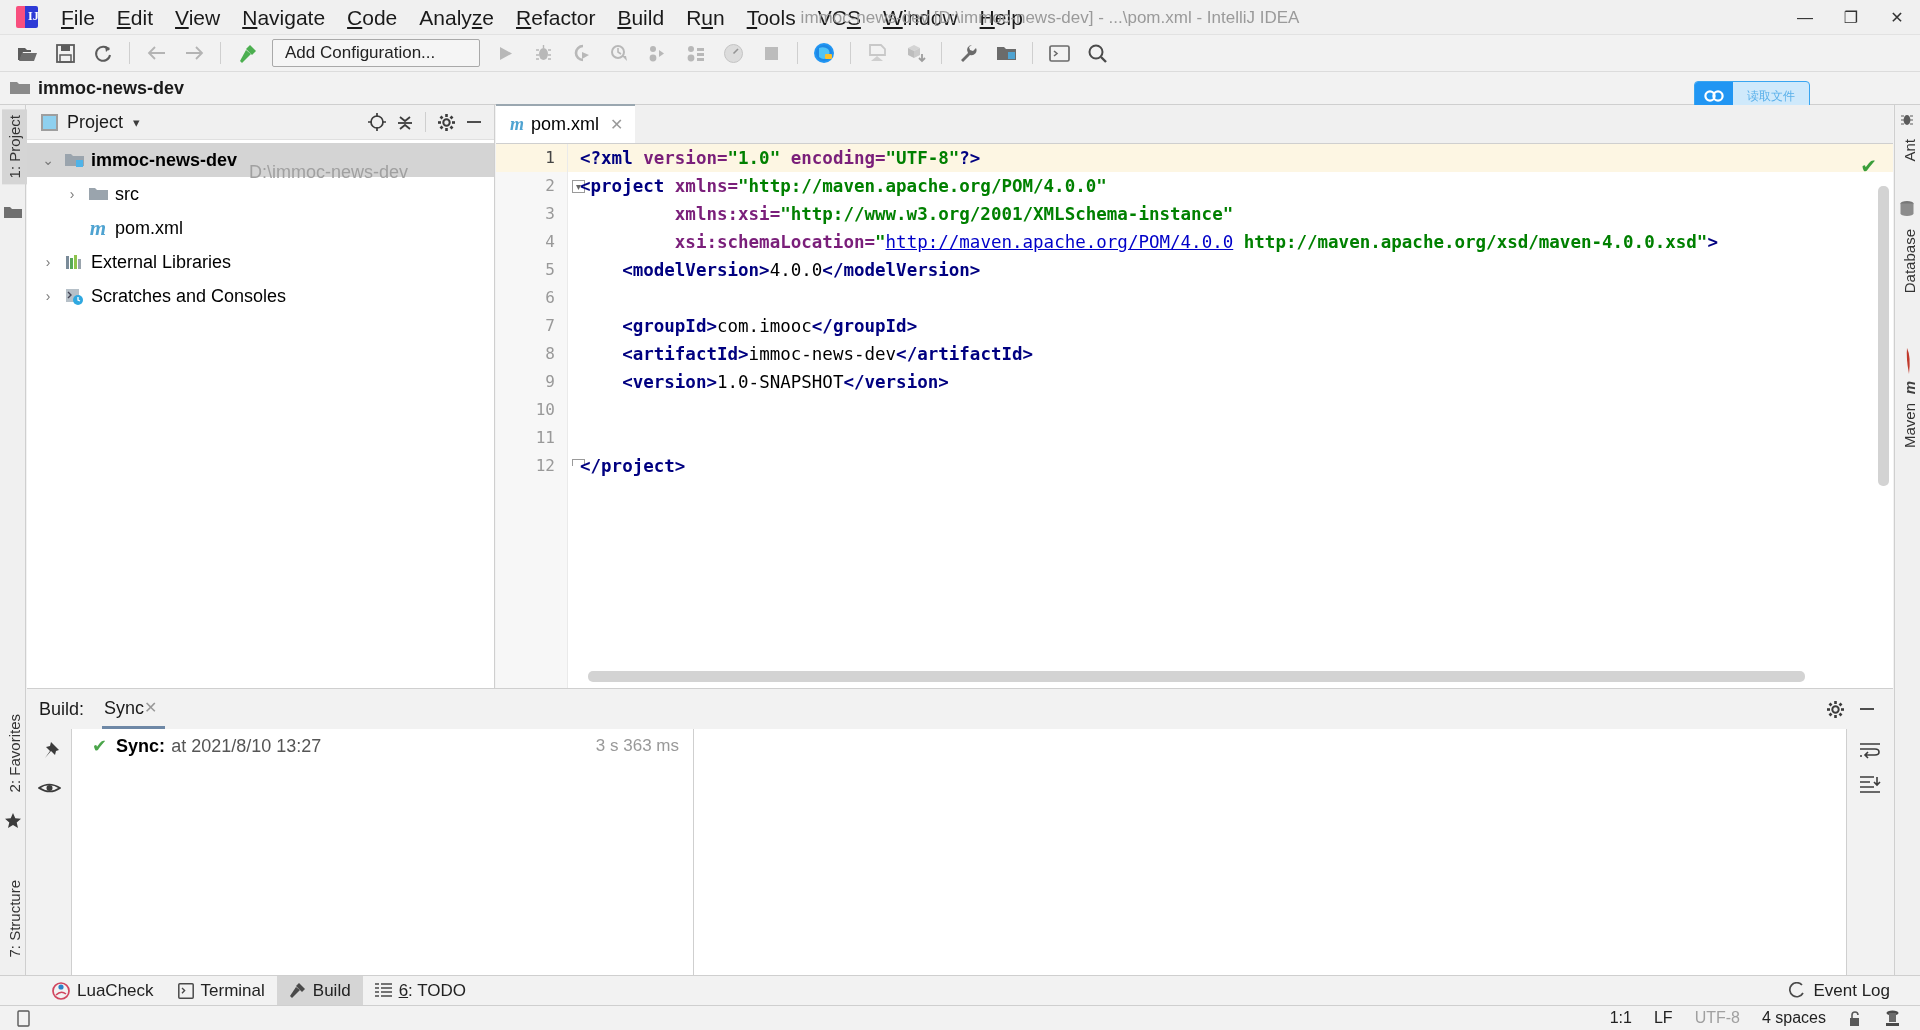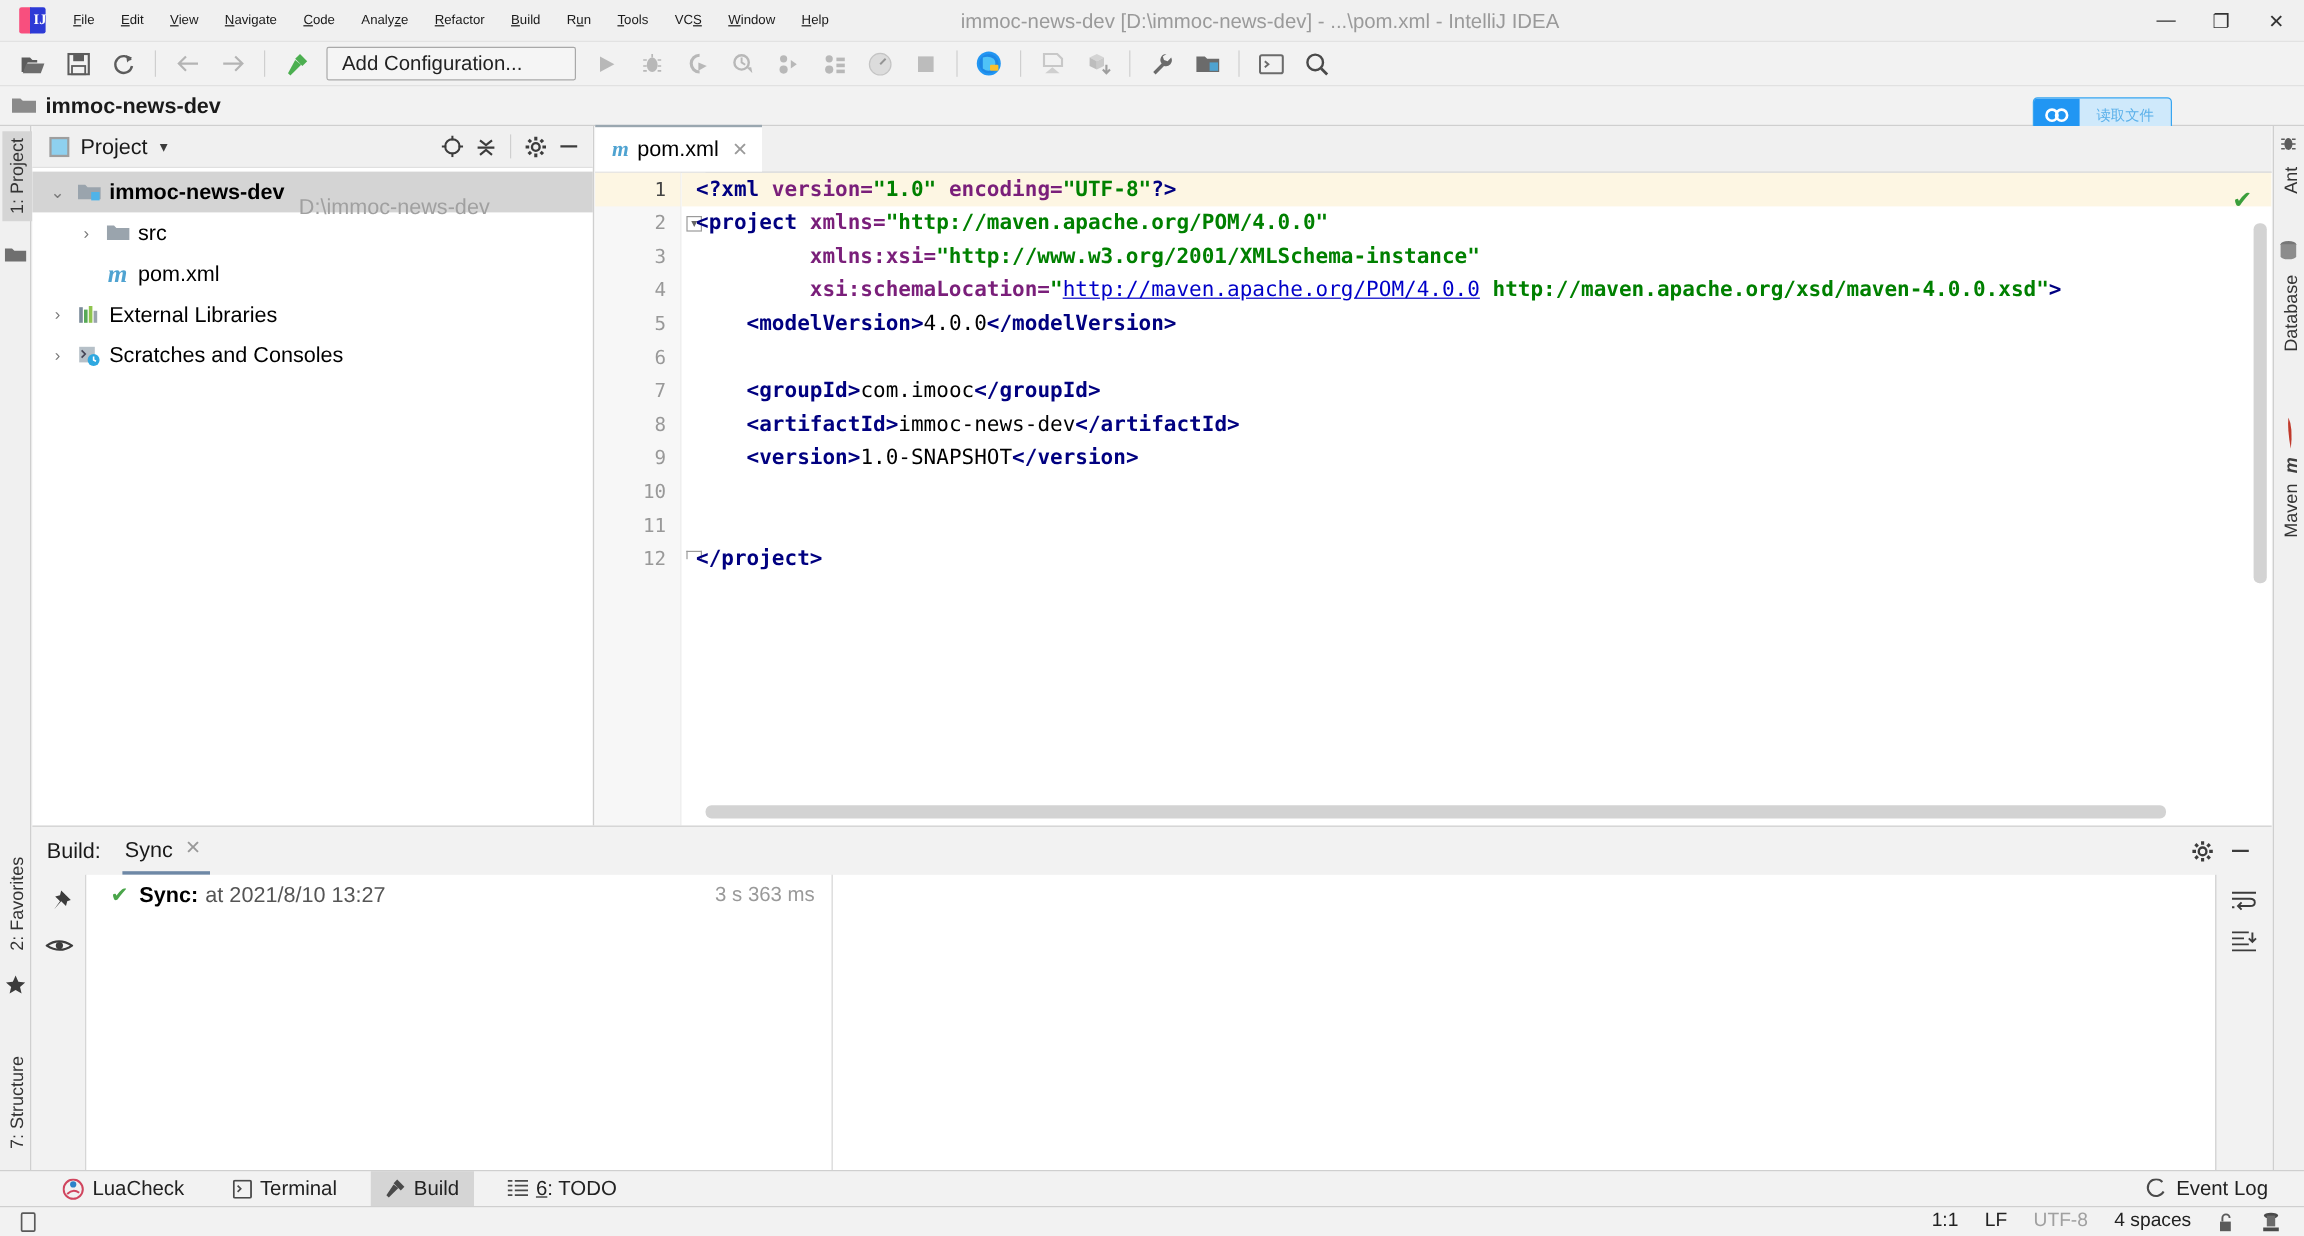--- a/index.html
+++ b/index.html
@@ -22,21 +22,21 @@
   .app-logo {
     width: 22px; height: 22px; margin-left: 16px; margin-right: 12px;
     position: relative; flex: none;
   }
   .app-logo .l1 { position:absolute; left:0; top:0; width:10px; height:22px; background:#f84f7e; border-radius:2px 0 0 2px;}
   .app-logo .l2 { position:absolute; left:9px; top:0; width:13px; height:22px; background:#2d3ad6; border-radius:0 2px 2px 0;}
   .app-logo .l3 { position:absolute; left:11px; top:4px; width:7px; height:13px; color:#fff; font-size:12px; font-weight:bold; font-family:"Liberation Serif",serif;}
 
   .menu { display: flex; align-items: center; height: 35px; }
   .menu-item {
-    padding: 0 11px; height: 35px; line-height: 35px; font-size: 11px;
+    padding: 0 11px; height: 35px; line-height: 35px; font-size: 21px;
     color: #1a1a1a; white-space: nowrap; cursor: default;
   }
   .menu-item u { text-decoration: underline; }
 
   .win-title {
     position: absolute; left: 0; right: 0; top: 0; height: 35px; line-height: 35px;
     text-align: center; color: #9a9a9a; font-size: 17px; pointer-events: none;
     padding-left: 180px;
   }
   .win-buttons { position: absolute; right: 0; top: 0; height: 35px; display: flex; }
@@ -181,21 +181,21 @@
 
   
   .build-panel {
     position: absolute; left: 27px; right: 27px; top: 688px; height: 290px;
     background: #f2f2f2; border-top: 1px solid #cfcfcf;
   }
   .bp-header { height: 40px; display: flex; align-items: center; padding-left: 12px; }
   .bp-label { font-size: 18px; color: #1a1a1a; margin-right: 18px; }
   .bp-tab {
     font-size: 18px; color: #1a1a1a; padding: 0 8px 0 2px; height: 40px; line-height: 40px;
-    border-bottom: 3px solid #6e88a6; display:flex; align-items:center; gap: 10px;
+    border-bottom: 3px solid #6e88a6; display:flex; align-items:center; 
   }
   .bp-tab .x { color: #999; font-size: 16px; }
   .bp-header .spacer { flex: 1; }
   .bp-btn { width: 32px; height: 32px; display:flex; align-items:center; justify-content:center; color:#3c3c3c;}
   .bp-body { position: absolute; top: 40px; left: 0; right: 0; bottom: 0; display: flex; }
   .bp-sidebar {
     width: 45px; background: #f2f2f2; border-right: 1px solid #cfcfcf;
     display: flex; flex-direction: column; align-items: center; padding-top: 12px; gap: 18px;
   }
   .bp-tree { width: 622px; background: #fff; border-right: 1px solid #cfcfcf; }
@@ -208,21 +208,21 @@
   .bp-detail { flex: 1; background: #fff; }
   .bp-right {
     width: 47px; background: #f2f2f2; border-left: 1px solid #cfcfcf;
     display: flex; flex-direction: column; align-items: center; padding-top: 12px; gap: 16px;
   }
 
   
   .bottom-bar {
     position: absolute; left: 0; right: 0; bottom: 25px; height: 30px;
     background: #f2f2f2; border-top: 1px solid #cfcfcf;
-    display: flex; align-items: center; padding-left: 40px; gap: 16px;
+    display: flex; align-items: center; padding-left: 40px; gap: 0;
   }
   .bw {
     display: flex; align-items: center; gap: 7px; padding: 0 12px; height: 30px; font-size: 17px; color:#222;
   }
   .bw.sel { background: #d5d5d5; }
   .bottom-bar .spacer { flex: 1; }
   .bw u { text-decoration: underline; }
 
   
   .statusbar {

